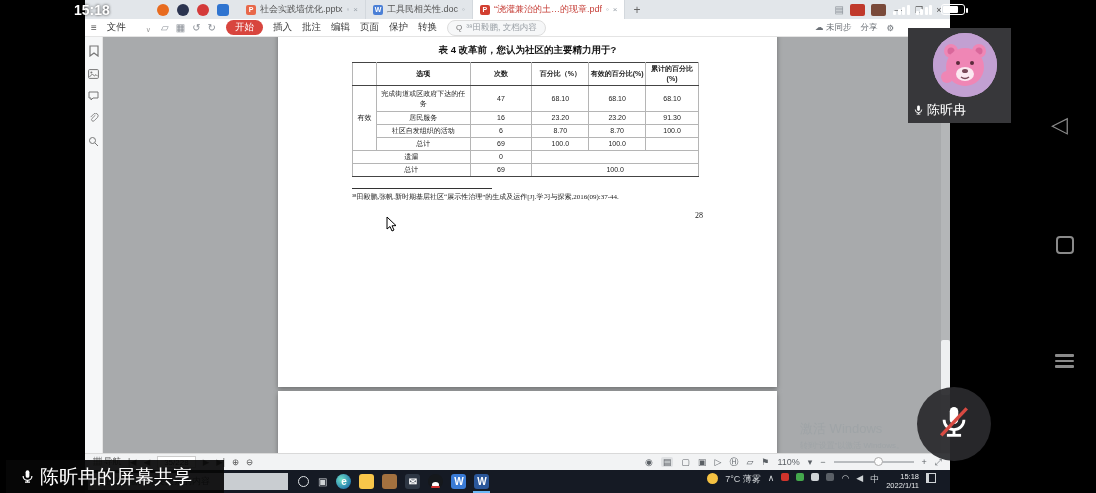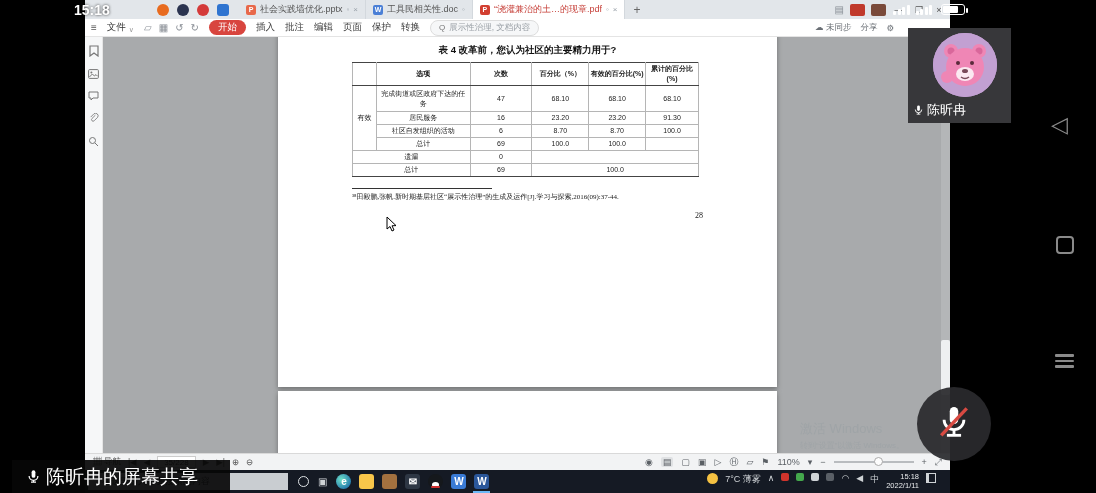--- a/index.html
+++ b/index.html
@@ -21,21 +21,21 @@
   .newtab{font-size:12px;color:#666;padding:0 8px;}
   .tb-right{margin-left:auto;display:flex;align-items:center;gap:6px;padding-right:4px;}
   .tb-book{color:#8a9097;font-size:10px;}
   .blockr{width:15px;height:12px;border-radius:2px;background:#c0392b;}
   .blockb{width:15px;height:12px;border-radius:2px;background:#7a4a3a;}
   .winbtn{font-size:9px;color:#555;width:14px;text-align:center;}
   
   .menubar{position:absolute;left:0;top:19px;right:0;height:18px;background:#fff;border-bottom:1px solid #e4e4e4;
            display:flex;align-items:center;font-size:9.5px;color:#333;gap:10px;padding:0 6px;}
   .m-ham{font-size:10px;color:#555;}
-  .m-file{display:flex;gap:3px;align-items:flex-end;}
+  .m-file{display:flex;gap:20px;align-items:flex-end;}
   .m-icons{display:flex;gap:7px;color:#8a8f96;font-size:10px;}
   .pill{background:#d8453e;color:#fff;border-radius:9px;padding:1px 9px;font-size:9.5px;}
   .m-item{color:#3a3a3a;}
   .m-search{display:flex;align-items:center;gap:4px;border:1px solid #ddd;background:#f6f7f8;border-radius:9px;
             padding:1px 8px;color:#9aa0a6;font-size:8.5px;}
   .m-right{margin-left:auto;display:flex;gap:9px;align-items:center;color:#6a6f75;font-size:8.5px;padding-right:50px;}
   
   .docbody{position:absolute;left:0;top:37px;right:0;height:416px;display:flex;overflow:hidden;}
   .lsidebar{width:18px;background:#f6f7f8;border-right:1px solid #e5e5e5;display:flex;flex-direction:column;
             align-items:center;gap:12px;padding-top:8px;}
@@ -100,21 +100,21 @@
   .webcam{position:absolute;left:908px;top:28px;width:103px;height:95px;background:#37373a;z-index:5;}
   .avatar{position:absolute;left:25px;top:5px;width:64px;height:64px;border-radius:50%;overflow:hidden;background:#c79fd6;}
   .nametag{position:absolute;left:5px;bottom:4px;display:flex;align-items:center;gap:3px;color:#fff;font-size:13px;}
   .sidenav{position:absolute;z-index:6;color:#8a8a8a;}
   .nav-back{left:1051px;top:112px;font-size:22px;}
   .nav-square{left:1056px;top:236px;width:18px;height:18px;border:2px solid #8a8a8a;border-radius:4px;}
   .nav-menu{left:1055px;top:354px;display:flex;flex-direction:column;gap:3px;}
   .nav-menu span{display:block;width:19px;height:2.5px;background:#8a8a8a;border-radius:1px;}
   .micbtn{position:absolute;left:917px;top:387px;width:74px;height:74px;border-radius:50%;
           background:rgba(42,42,45,.93);z-index:7;display:flex;align-items:center;justify-content:center;}
-  .banner{position:absolute;left:12px;top:460px;width:218px;height:33px;background:rgba(6,6,6,.92);z-index:8;
+  .banner{position:absolute;left:6px;top:460px;width:218px;height:33px;background:rgba(6,6,6,.92);z-index:8;
           display:flex;align-items:center;gap:5px;color:#fff;font-size:19px;padding-left:14px;white-space:nowrap;}
   .cursor{position:absolute;left:386px;top:216px;z-index:4;}
 </style>
 </head>
 <body>
 
 <div class="frame">
 
   <div class="screen">
 
@@ -167,21 +167,21 @@
       </span>
       <span class="pill">开始</span>
       <span class="m-item">插入</span>
       <span class="m-item">批注</span>
       <span class="m-item">编辑</span>
       <span class="m-item">页面</span>
       <span class="m-item">保护</span>
       <span class="m-item">转换</span>
       <span class="m-search">
         <span style="font-size:8px;color:#777;">Q</span>
-        <span>展示性治理, 文档内容</span>
+        <span>³⁸田毅鹏, 文档内容</span>
       </span>
       <span class="m-right">
         <span><span>☁</span> <span>未同步</span></span>
         <span>分享</span>
         <span>⚙</span>
       </span>
     </div>
 
     <div class="docbody">
       <div class="lsidebar">

